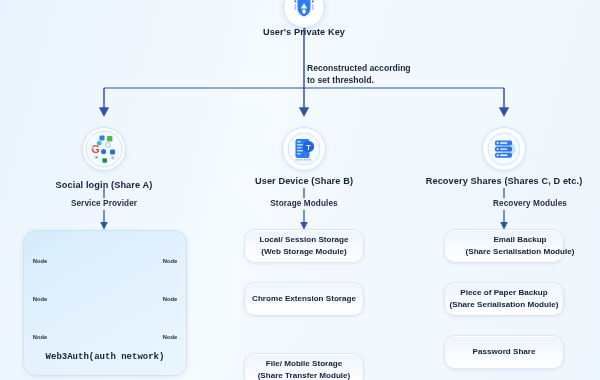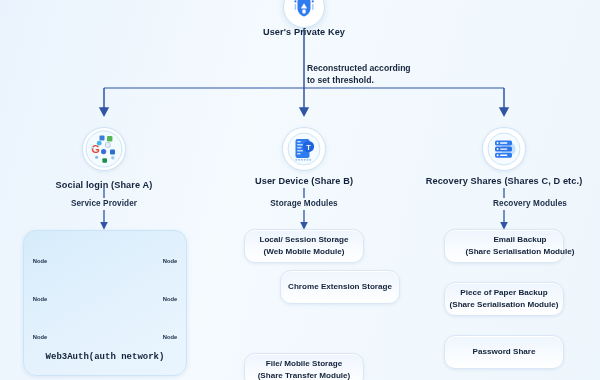--- a/index.html
+++ b/index.html
@@ -226,23 +226,23 @@
       <rect x="19.7" y="27" width="1.6" height="1.6"></rect>
         <rect x="22.5" y="27" width="1.6" height="1.6"></rect>
     </g>
   </svg>
 </div>
 <div class="lbl" style="left:304px;top:176px;">User Device (Share B)</div>
 <div class="lbl sub" style="left:304px;top:199px;">Storage Modules</div>
 
 <div class="card" style="left:304px;top:229px;">
   <span>Local/ Session Storage</span>
-  <span>(Web Mobile Module)</span>
-</div>
-<div class="card" style="left:304px;top:270px;margin-left:36px;">
+  <span>(Web Storage Module)</span>
+</div>
+<div class="card" style="left:304px;top:282px;">
   <span>Chrome Extension Storage</span>
 </div>
 <div class="card" style="left:304px;top:353px;">
   <span>File/ Mobile Storage</span>
   <span>(Share Transfer Module)</span>
 </div>
 
 <div class="badge" style="left:504px;top:127px;">
   <svg width="34" height="34" viewBox="0 0 34 34" aria-hidden="true">
     <circle cx="17" cy="17" r="16" fill="#f6fbff" stroke="#cae6f8" stroke-width="1"></circle>

